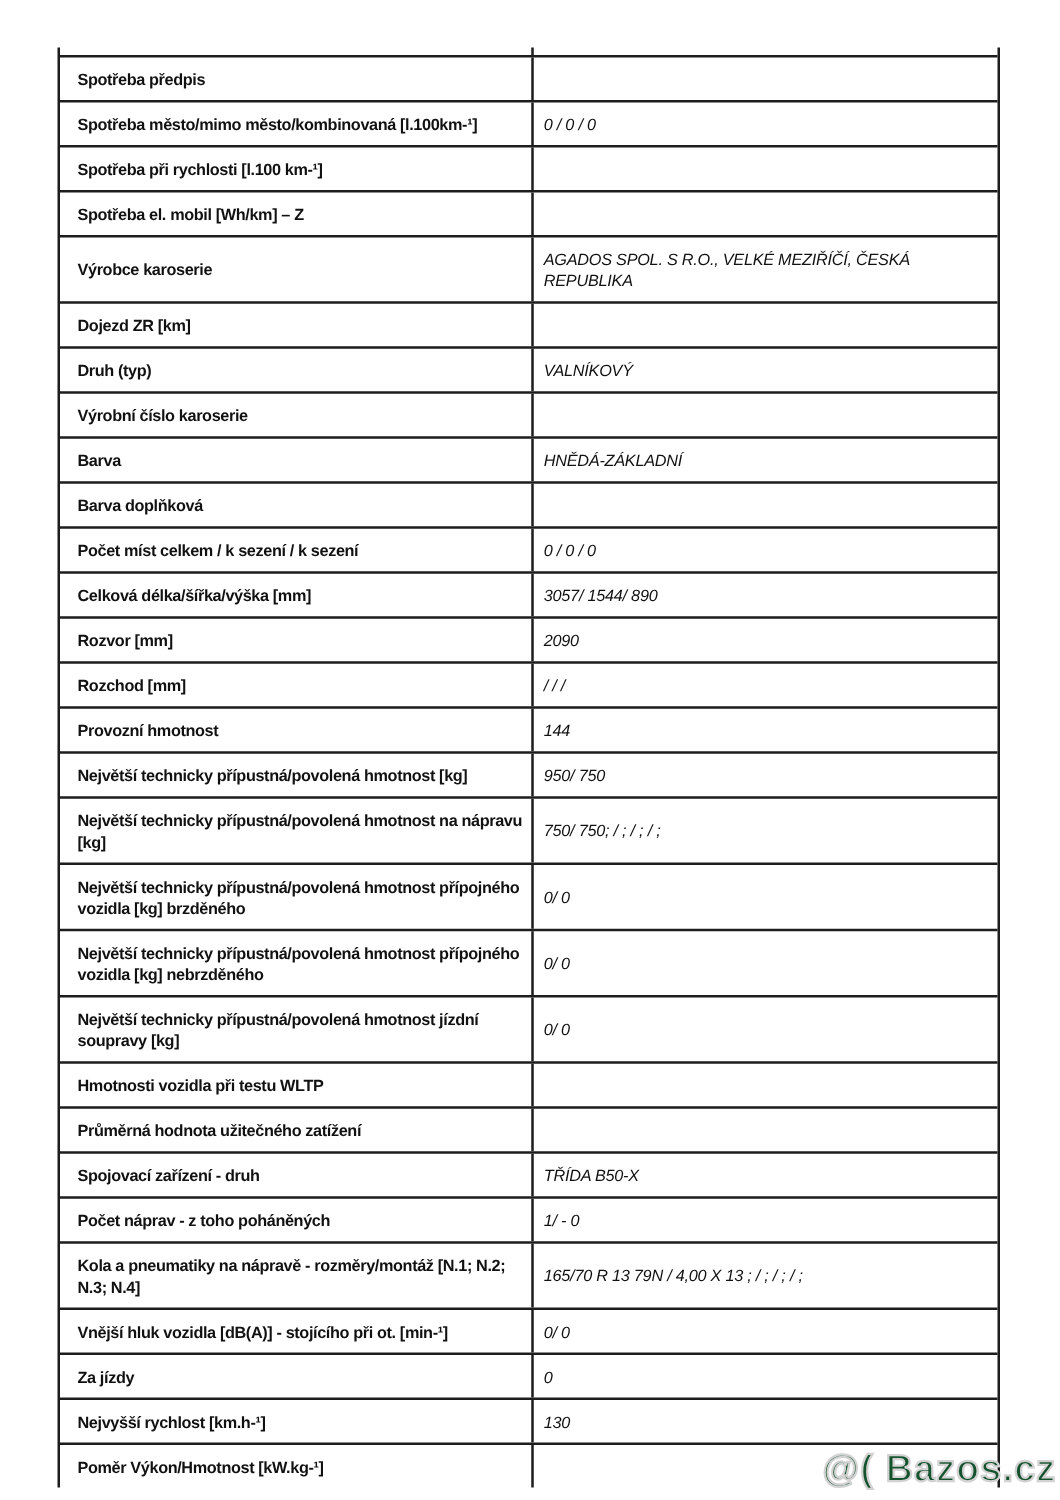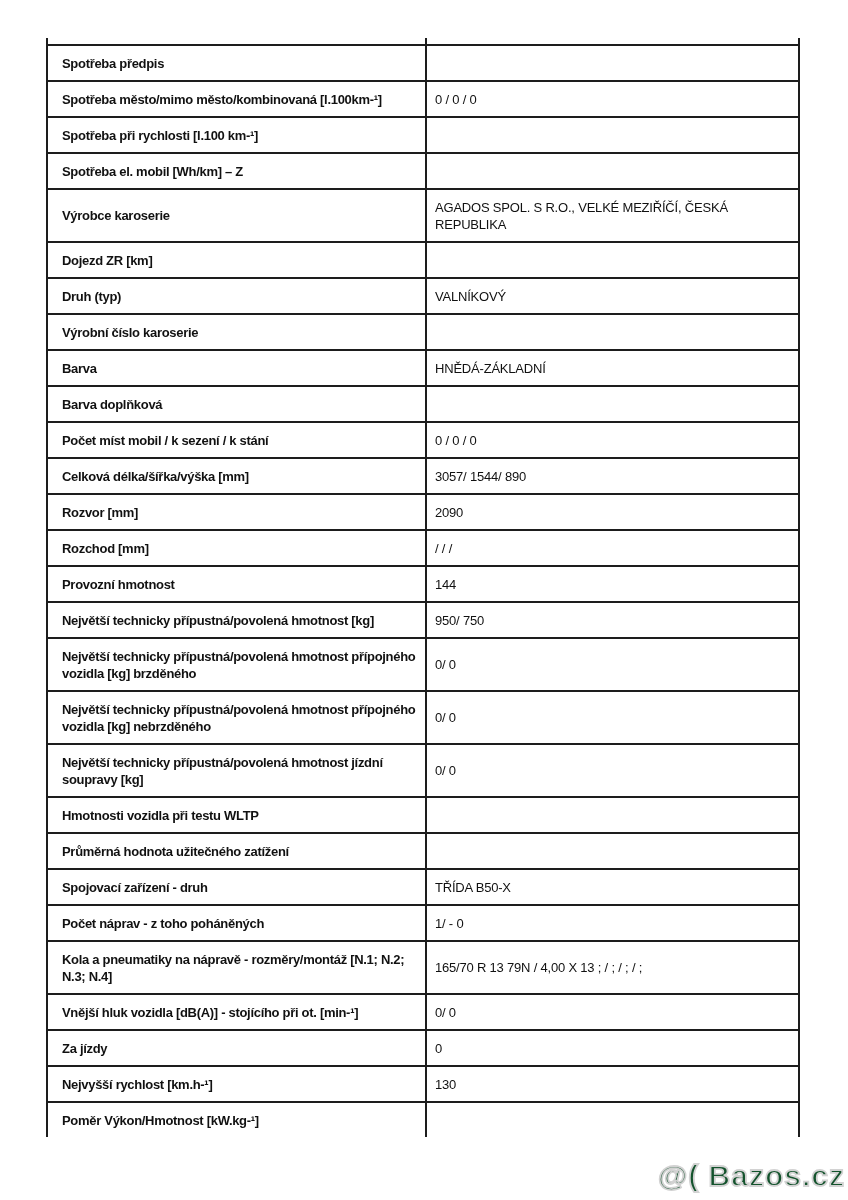--- a/index.html
+++ b/index.html
@@ -49,20 +49,21 @@
     font-size:13px;
     letter-spacing:-0.3px;
     padding-left:14px;
     padding-right:6px;
   }
   .cell.value{
     flex:1 1 auto;
     font-size:13px;
     letter-spacing:-0.2px;
     padding-left:8px;
+    font-style:italic;
   }
   .watermark{
     position:absolute;
     right:3px;
     bottom:7px;
     font-size:30px;
     font-weight:bold;
     letter-spacing:1px;
     white-space:nowrap;
     color:#14532d;
@@ -115,21 +116,21 @@
         </div>
         <div class="row">
           <div class="cell label">Barva</div>
           <div class="cell value">HNĚDÁ-ZÁKLADNÍ</div>
         </div>
         <div class="row">
           <div class="cell label">Barva doplňková</div>
           <div class="cell value"></div>
         </div>
         <div class="row">
-          <div class="cell label">Počet míst mobil / k sezení / k stání</div>
+          <div class="cell label">Počet míst celkem / k sezení / k sezení</div>
           <div class="cell value">0 / 0 / 0</div>
         </div>
         <div class="row">
           <div class="cell label">Celková délka/šířka/výška [mm]</div>
           <div class="cell value">3057/ 1544/ 890</div>
         </div>
         <div class="row">
           <div class="cell label">Rozvor [mm]</div>
           <div class="cell value">2090</div>
         </div>
@@ -139,20 +140,24 @@
         </div>
         <div class="row">
           <div class="cell label">Provozní hmotnost</div>
           <div class="cell value">144</div>
         </div>
         <div class="row">
           <div class="cell label">Největší technicky přípustná/povolená hmotnost [kg]</div>
           <div class="cell value">950/ 750</div>
         </div>
         <div class="row">
+          <div class="cell label">Největší technicky přípustná/povolená hmotnost na nápravu [kg]</div>
+          <div class="cell value">750/ 750; / ; / ; / ;</div>
+        </div>
+        <div class="row">
           <div class="cell label">Největší technicky přípustná/povolená hmotnost přípojného vozidla [kg] brzděného</div>
           <div class="cell value">0/ 0</div>
         </div>
         <div class="row">
           <div class="cell label">Největší technicky přípustná/povolená hmotnost přípojného vozidla [kg] nebrzděného</div>
           <div class="cell value">0/ 0</div>
         </div>
         <div class="row">
           <div class="cell label">Největší technicky přípustná/povolená hmotnost jízdní soupravy [kg]</div>
           <div class="cell value">0/ 0</div>

